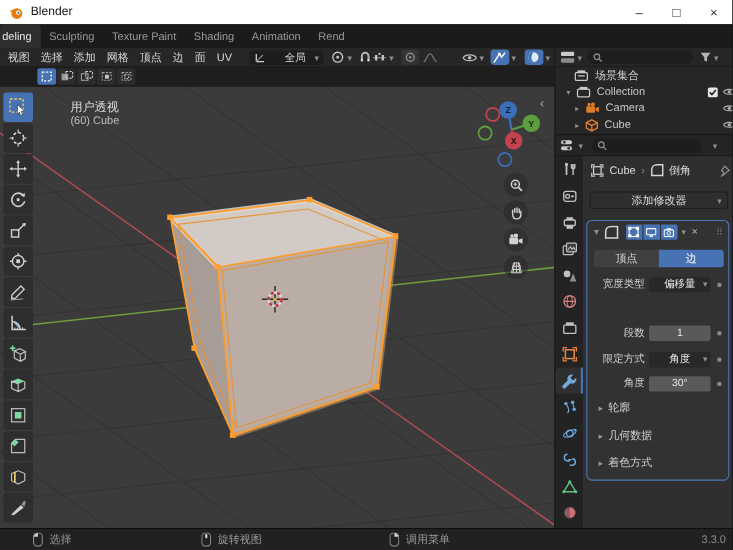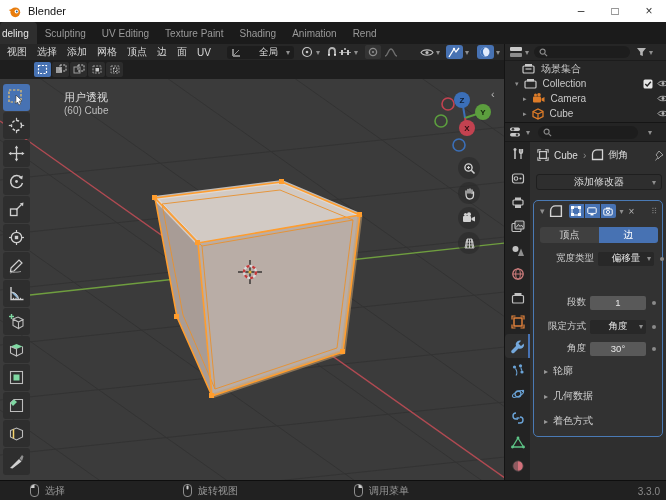--- a/index.html
+++ b/index.html
@@ -108,21 +108,20 @@
     <div class="wincontrols">
       <div class="winbtn">–</div>
       <div class="winbtn">□</div>
       <div class="winbtn">×</div>
     </div>
   </div>
 
   <div class="abs topbar">
     <div class="wtab active" style="padding-left:2px;">deling</div>
     <div class="wtab">Sculpting</div>
-    <div class="wtab">UV Editing</div>
     <div class="wtab">Texture Paint</div>
     <div class="wtab">Shading</div>
     <div class="wtab">Animation</div>
     <div class="wtab" style="padding-right:2px;">Rend</div>
 
     <div class="idwidget abs" style="left:352px; top:25px;">
       <svg width="14" height="12" viewBox="0 0 14 12">
         <circle cx="5" cy="5" r="3.2" fill="#cfcfcf"></circle>
         <path d="M8 10 L11 4 L13.5 10 Z" fill="#9a9a9a"></path>
       </svg>
@@ -768,21 +767,21 @@
         <span class="chev" style="margin-left:4px;">▾</span>
         <span style="margin-left:5px; color:#b5b5b5; font-size:10px;">×</span>
         <span style="margin-left:auto; color:#777; font-size:8px; letter-spacing:1px;">⠿</span>
       </div>
 
       <div class="seg">
         <div class="seghalf">顶点</div>
         <div class="seghalf active">边</div>
       </div>
 
-      <div class="field" style="top:50px;justify-content:flex-end;">
+      <div class="field" style="top:50px;">
         <div class="flabel">宽度类型</div>
         <div class="fwidget fdrop">
           <span>偏移量</span>
           <span class="chev">▾</span>
         </div>
         <div class="fdot"></div>
       </div>
 
 
       <div class="field" style="top:94px;">

